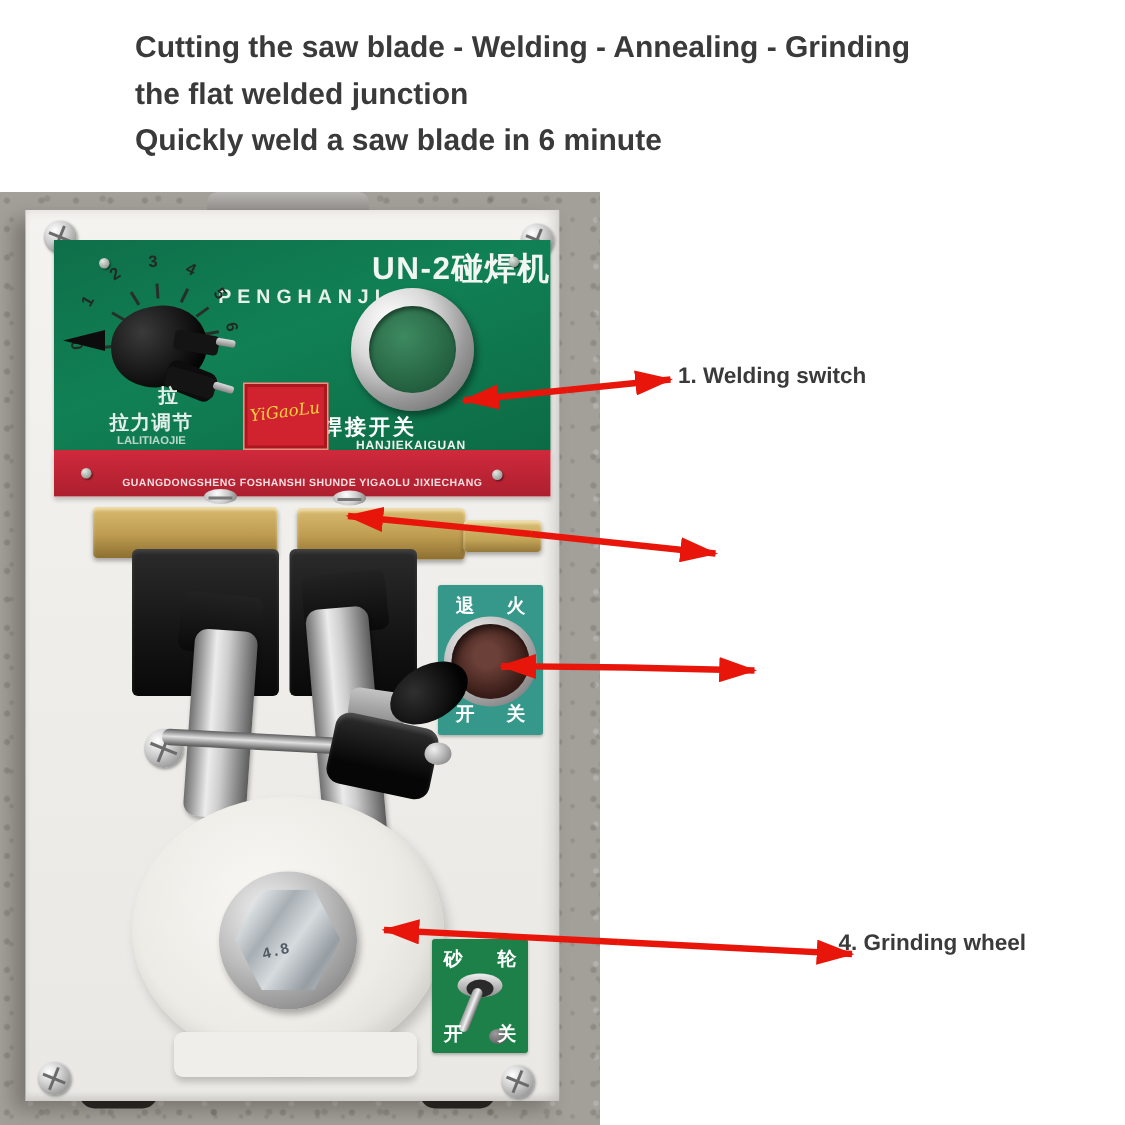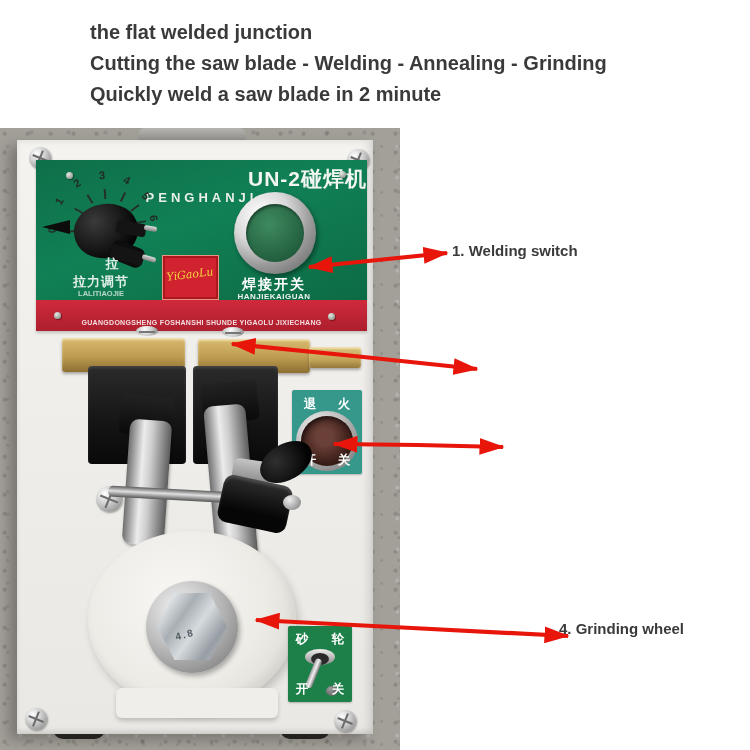--- a/index.html
+++ b/index.html
@@ -55,21 +55,21 @@
   .knob-lobe{position:absolute;left:74px;top:84px;width:34px;height:20px;border-radius:6px;
     background:#0d0d0d;transform:rotate(22deg);}
   .lug{position:absolute;background:#141414;border-radius:3px;}
   .pin{position:absolute;background:linear-gradient(180deg,#ddd,#858585);border-radius:2px;}
   .weld-btn{position:absolute;left:198px;top:32px;width:82px;height:82px;border-radius:50%;
     background:radial-gradient(circle at 32% 28%,#ffffff,#d9d9d9 35%,#9a9a9a 62%,#6f6f6f 88%);
     box-shadow:2px 3px 5px rgba(0,0,0,.4);}
   .weld-btn-inner{position:absolute;left:12px;top:12px;width:58px;height:58px;border-radius:50%;
     background:radial-gradient(circle at 40% 35%,#3e8a60,#23603f 70%,#194a30);
     box-shadow:inset 1px 2px 3px rgba(0,0,0,.45);}
-  .np-weldlabel{position:absolute;left:178px;top:116px;width:120px;text-align:center;color:#fff;
+  .np-weldlabel{position:absolute;left:178px;top:116px;width:120px;color:#fff;
     font-size:14px;font-weight:bold;letter-spacing:2px;}
   .np-weldpinyin{position:absolute;left:168px;top:132px;width:140px;text-align:center;color:#f0f3f0;
     font-size:8px;font-weight:bold;letter-spacing:.5px;}
   .np-pull{position:absolute;left:56px;top:95px;width:40px;text-align:center;color:rgba(255,255,255,.88);
     font-size:13px;font-weight:bold;}
   .np-pulladj{position:absolute;left:25px;top:113px;width:80px;text-align:center;color:rgba(255,255,255,.88);
     font-size:13px;font-weight:bold;letter-spacing:1px;}
   .np-pulladjp{position:absolute;left:25px;top:129px;width:80px;text-align:center;color:rgba(255,255,255,.7);
     font-size:7.5px;font-weight:bold;}
   .logo{position:absolute;left:126px;top:95px;width:55px;height:43px;background:#d0232f;
@@ -90,21 +90,21 @@
     background:linear-gradient(180deg,#d8ba70,#bd9c50 55%,#8d6f31);
     box-shadow:inset 0 2px 2px rgba(255,245,210,.6), 0 2px 3px rgba(0,0,0,.3);}
   .clampblock{position:absolute;background:linear-gradient(180deg,#2b2b2b,#141414 60%,#090909);
     border-radius:4px;box-shadow:inset 0 2px 3px rgba(255,255,255,.12);}
   .cyl{position:absolute;border-radius:9px;
     background:linear-gradient(90deg,#6f6f6f,#ececec 35%,#cdcdcd 55%,#5c5c5c);
     box-shadow:1px 2px 3px rgba(0,0,0,.3);}
   .cap{position:absolute;background:linear-gradient(180deg,#222,#0a0a0a);border-radius:6px;}
 
   
-  .temp-panel{position:absolute;left:275px;top:250px;width:70px;height:84px;background:#35988b;
+  .temp-panel{position:absolute;left:275px;top:250px;width:70px;height:100px;background:#35988b;
     border-radius:2px;box-shadow:0 1px 2px rgba(0,0,0,.25);}
   .temp-top{position:absolute;left:0;top:6px;width:100%;text-align:center;color:#fff;
     font-size:12.5px;font-weight:bold;word-spacing:18px;}
   .temp-bottom{position:absolute;left:0;bottom:5px;width:100%;text-align:center;color:#fff;
     font-size:12.5px;font-weight:bold;word-spacing:18px;}
   .temp-btn{position:absolute;left:4px;top:21px;width:62px;height:60px;border-radius:50%;
     background:radial-gradient(circle at 35% 30%,#f4f4f4,#bdbdbd 45%,#7c7c7c 85%);}
   .temp-btn-inner{position:absolute;left:5px;top:5px;width:52px;height:50px;border-radius:50%;
     background:radial-gradient(circle at 45% 42%,#6b4038 20%,#3a1d18 65%,#22100c);
     box-shadow:inset 2px 3px 4px rgba(0,0,0,.5);}
@@ -150,23 +150,23 @@
     background:radial-gradient(circle at 35% 30%,#9c9c9c,#4a4a4a);}
 
   .arrows{position:absolute;left:0;top:0;pointer-events:none;}
 </style>
 </head>
 <body>
 
 <div class="page">
 
   <div class="abs" style="left:90px;top:17px;">
+    <div class="title-line">Cutting the saw blade - Welding - Annealing - Grinding</div>
     <div class="title-line">the flat welded junction</div>
-    <div class="title-line">Cutting the saw blade - Welding - Annealing - Grinding</div>
-    <div class="title-line">Quickly weld a saw blade in 2 minute</div>
+    <div class="title-line">Quickly weld a saw blade in 6 minute</div>
   </div>
 
   <div class="photo">
     <div class="handle"></div>
     <div class="foot" style="left:53px;top:593px;"></div>
     <div class="foot" style="left:280px;top:593px;width:50px;"></div>
 
     <div class="machine">
 
       <div class="screw" style="left:12px;top:7px;width:22px;height:22px;"></div>

